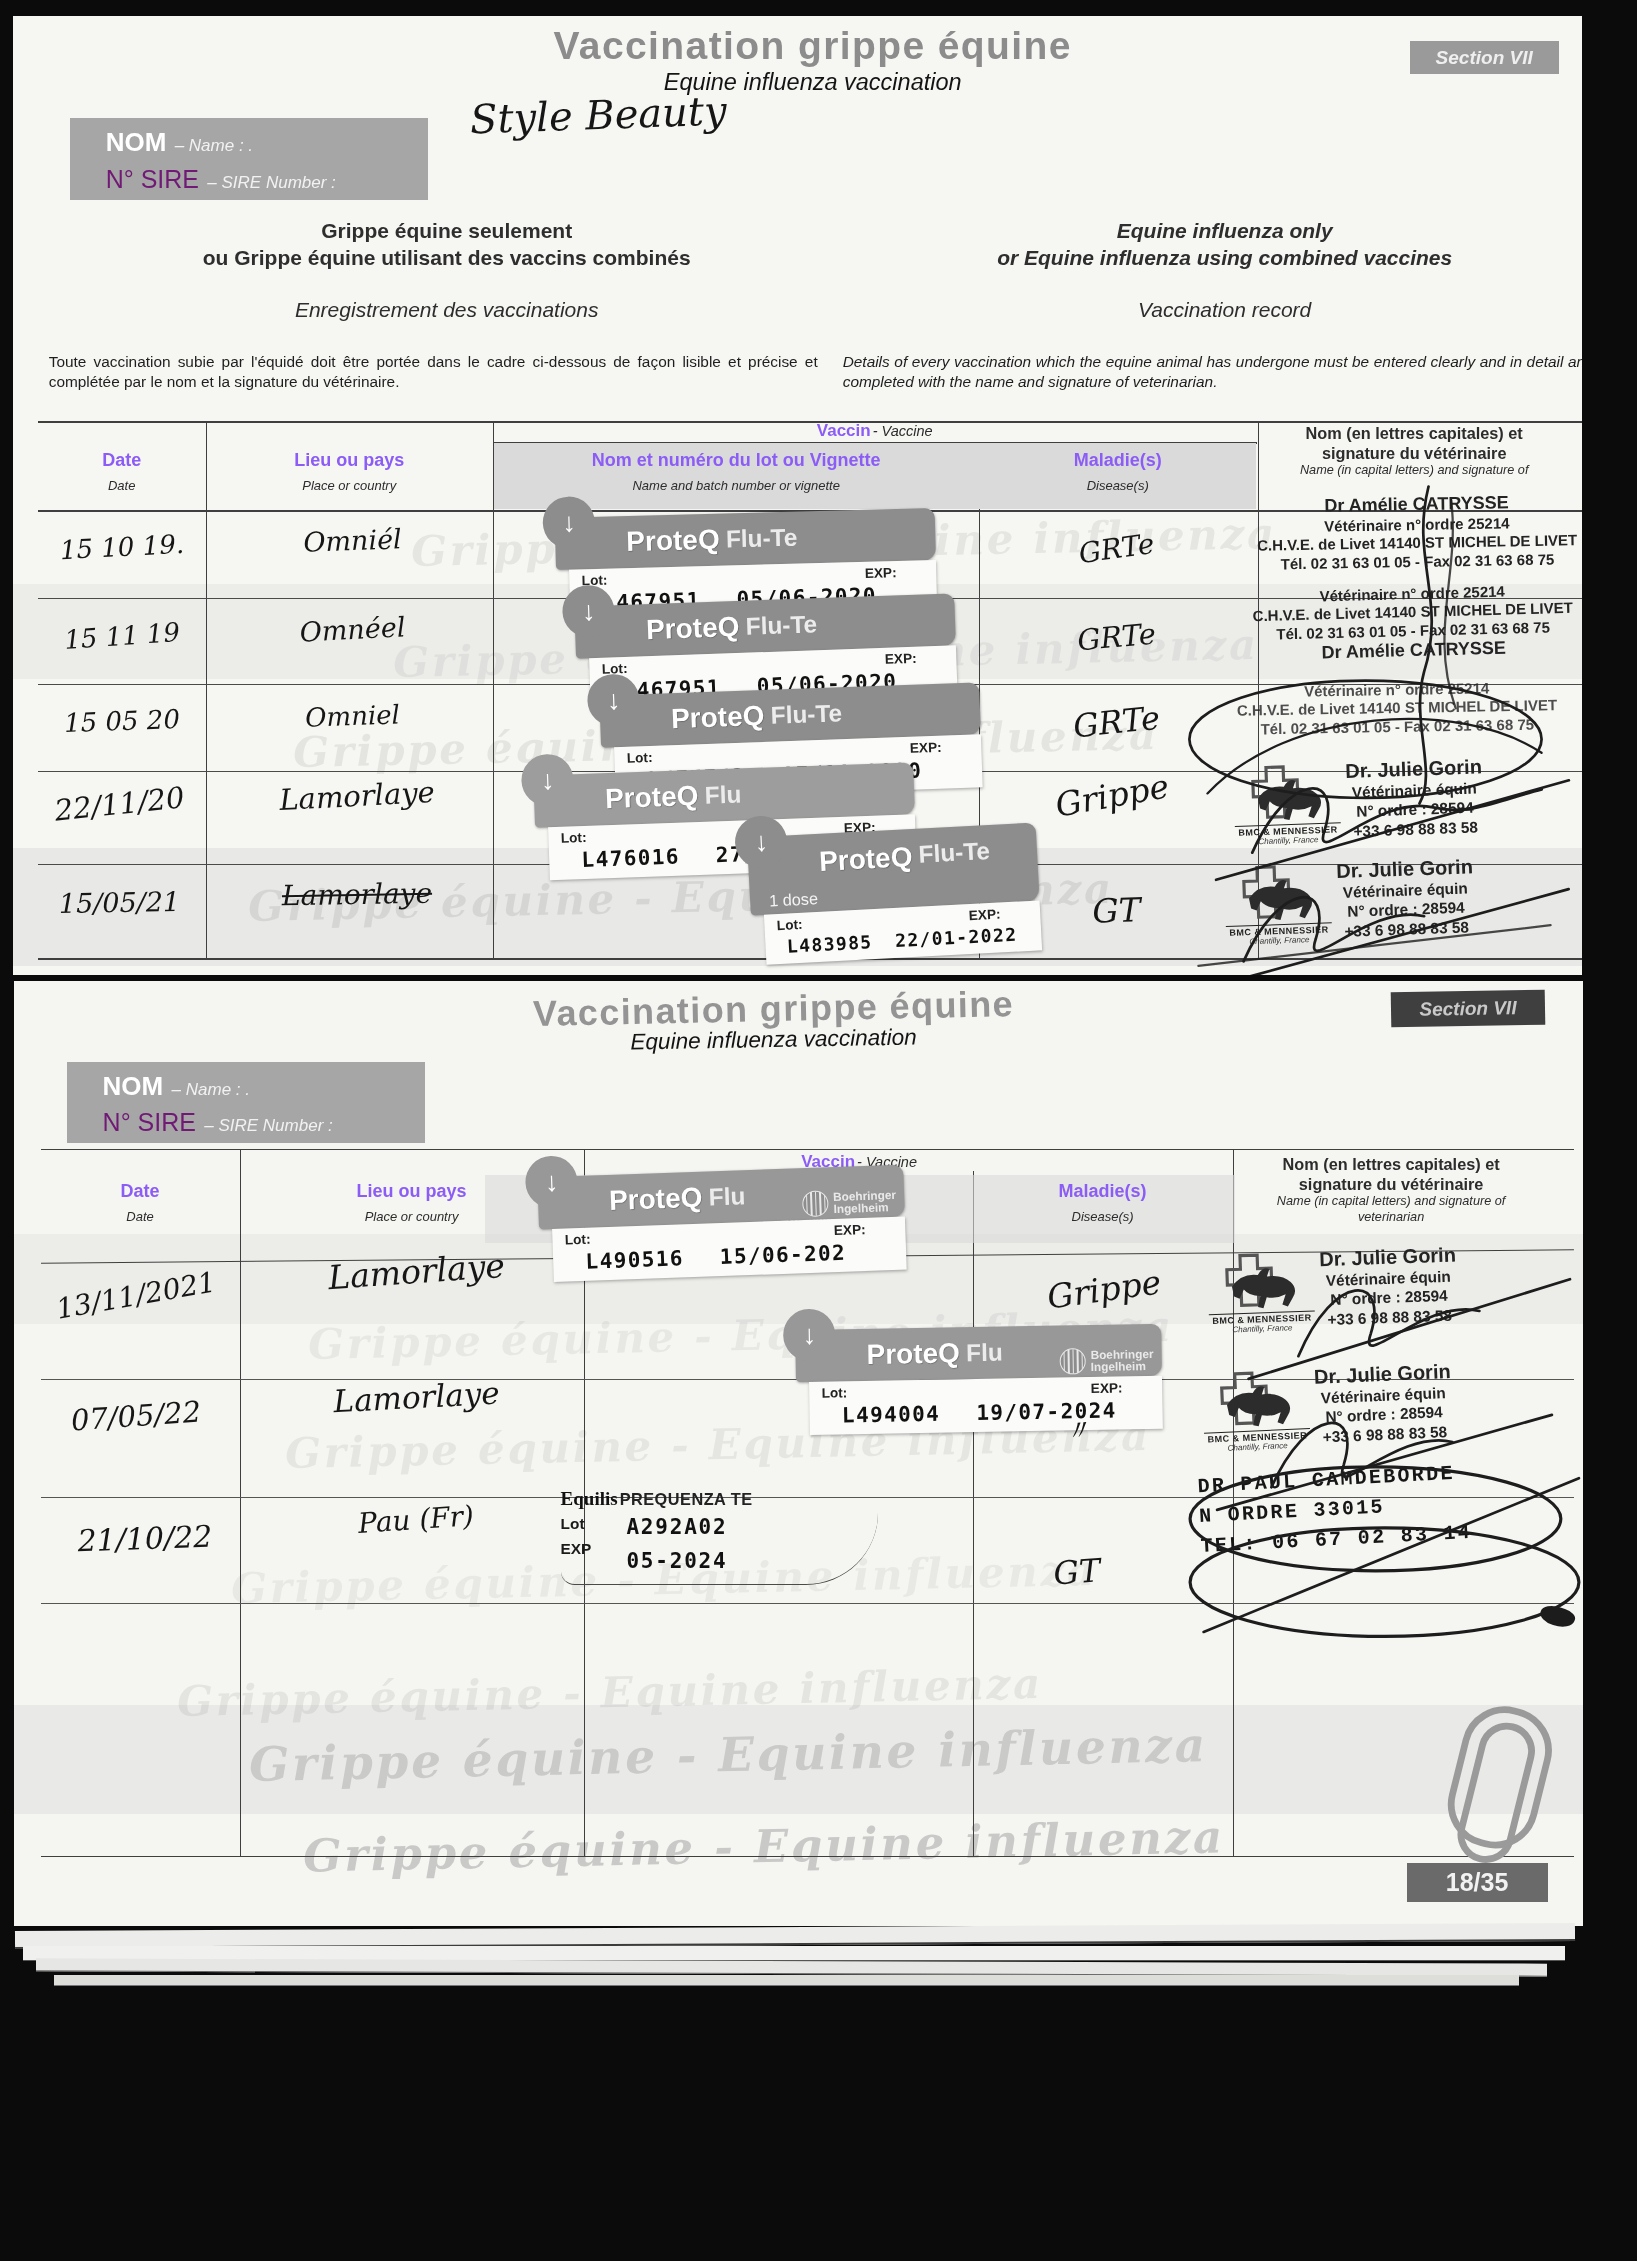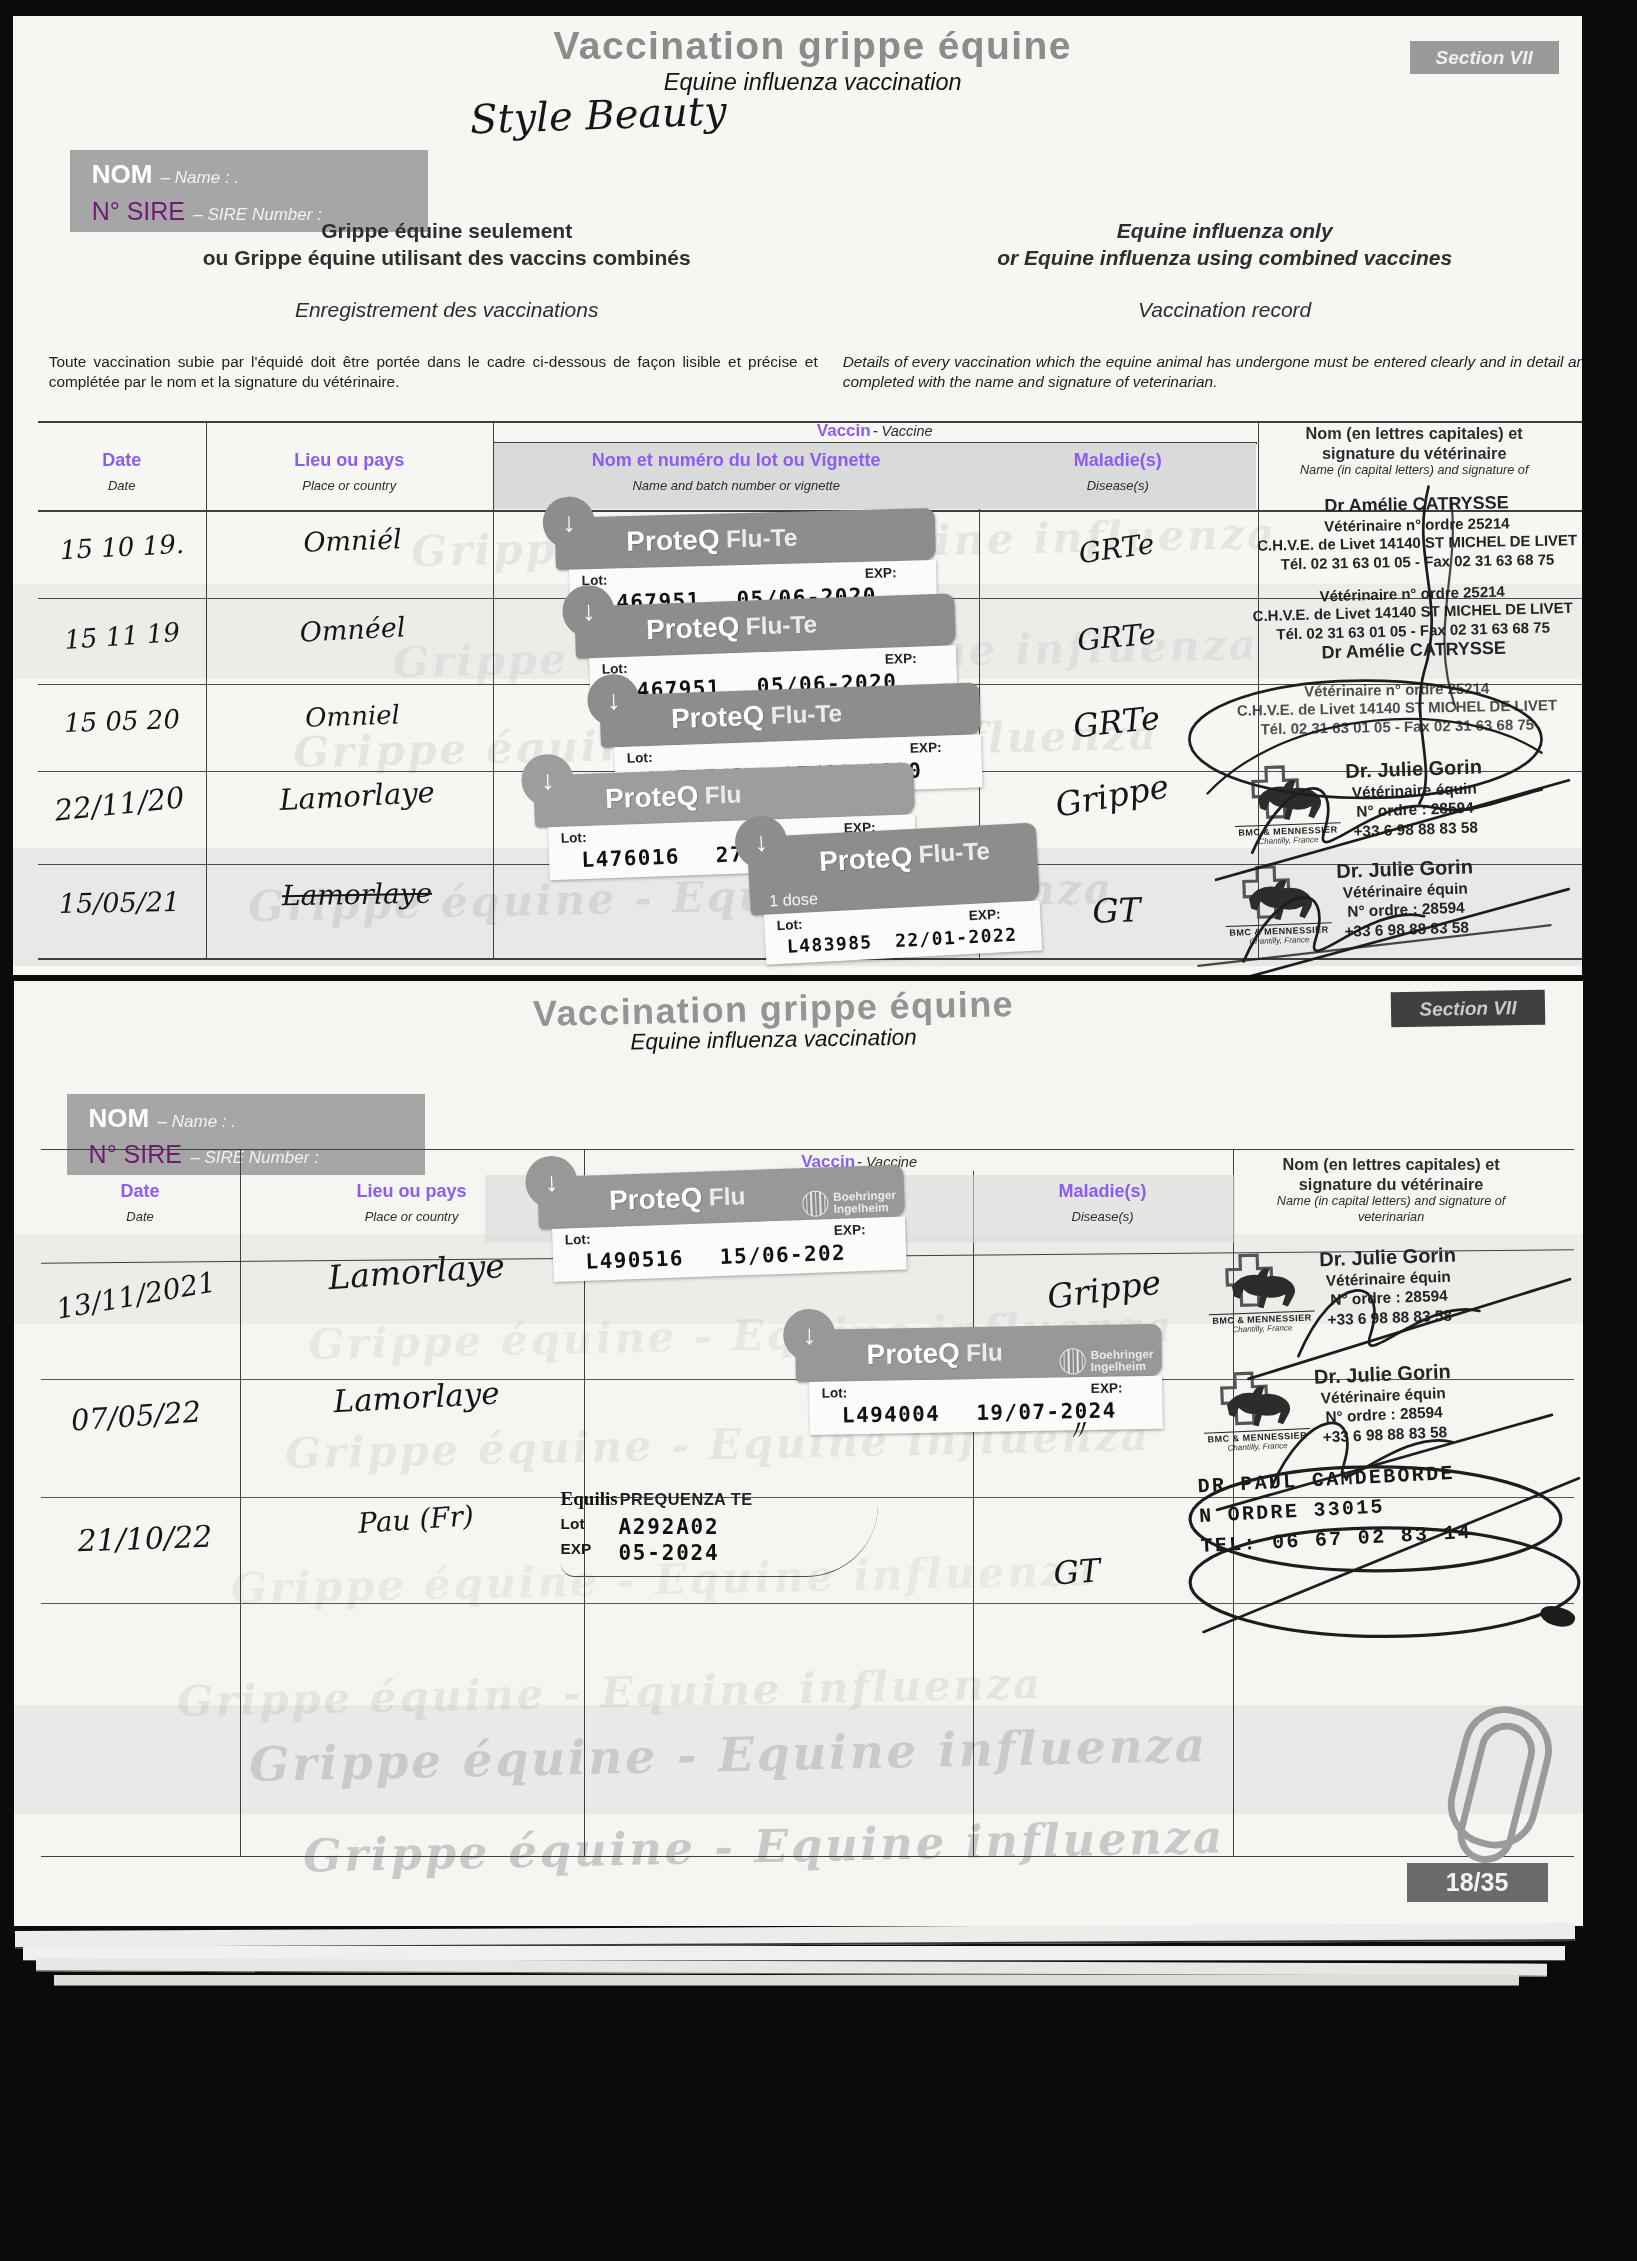--- a/index.html
+++ b/index.html
@@ -10,21 +10,21 @@
   .ctr{text-align:center;}
   .hw{font-family:"DejaVu Serif",serif;font-style:italic;color:#161616;white-space:nowrap;}
   .wm{position:absolute;font-family:"DejaVu Serif",serif;font-style:italic;font-weight:bold;
       color:#8f8f8f;white-space:nowrap;letter-spacing:2.7px;transform:rotate(-1.2deg);font-size:42px;}
   .vline{position:absolute;width:1.4px;background:#3f3f3f;}
   .hline{position:absolute;height:1.4px;background:#3f3f3f;}
   .doc-title{font-weight:bold;font-size:39px;color:#8c8c8c;letter-spacing:1.4px;white-space:nowrap;}
   .doc-sub{font-style:italic;font-size:23.5px;color:#141414;white-space:nowrap;}
   .badge{display:flex;align-items:center;justify-content:center;font-weight:bold;font-style:italic;
          font-size:19px;color:#efefef;}
-  .nombox{background:#a6a6a6;padding:9px 0 0 22px;box-sizing:border-box;margin-top:32px;}
+  .nombox{background:#a6a6a6;padding:9px 0 0 36px;box-sizing:border-box;}
   .nb-main{font-weight:bold;font-size:26px;color:#ffffff;}
   .nb-main2{font-weight:normal;font-size:25px;color:#701a75;}
   .nb-sub{font-style:italic;font-size:17px;color:#f2f2f2;margin-left:6.3px;}
   .hdrblk div{line-height:1.28;color:#2e2e2e;white-space:nowrap;}
   .hb-b{font-weight:bold;font-size:21px;}
   .hb-bi{font-weight:bold;font-style:italic;font-size:21px;}
   .hb-i{font-style:italic;font-size:21px;margin-top:25px;}
   .note{font-size:15.4px;line-height:1.3;color:#1e1e1e;text-align:justify;}
   .note.en{font-style:italic;}
   .colhead-b{font-weight:bold;font-size:18px;color:#8b5cf6;}
@@ -62,22 +62,22 @@
   .glines .g{font-size:15.4px;font-weight:600;white-space:nowrap;line-height:1.25;}
   .camde{font-family:"Liberation Mono",monospace;font-weight:bold;color:#161616;letter-spacing:2.3px;
          font-size:20px;line-height:1.5;transform:rotate(-3deg);white-space:nowrap;}
   .sig{position:absolute;}
   .shade{position:absolute;pointer-events:none;}
   .equi{border-bottom:1.8px solid #4a4a4a;border-radius:0 0 72px 13.6px;padding-bottom:11.8px;width:317px;}
   .eq1{font-family:Liberation Serif, serif;font-weight:bold;font-size:19px;color:#111;}
   .eq1b{font-family:"Liberation Sans",sans-serif;font-weight:bold;font-size:16.3px;letter-spacing:0.5px;}
   .eqgrid{display:flex;margin-top:4.5px;gap:27px;}
   .eqlabs{display:flex;flex-direction:column;gap:7.2px;font-weight:bold;font-size:15.4px;color:#1a1a1a;}
-  .eqvals{display:flex;flex-direction:column;gap:2px;font-family:"DejaVu Sans Mono",monospace;
-          font-weight:bold;font-size:21px;letter-spacing:1.8px;color:#111;}
+  .eqvals{display:flex;flex-direction:column;gap:10px;font-family:"DejaVu Sans Mono",monospace;
+          font-weight:bold;font-size:21px;letter-spacing:1.8px;color:#111;margin-left:8px;}
   .stackedge{position:absolute;}
   .ditto{font-family:"DejaVu Sans",sans-serif;}
 </style>
 </head>
 <body>
 
 <div id="canvas">
 
   <div class="page" style="left:12.7px;top:16.3px;width:1569px;height:959px;">
 

